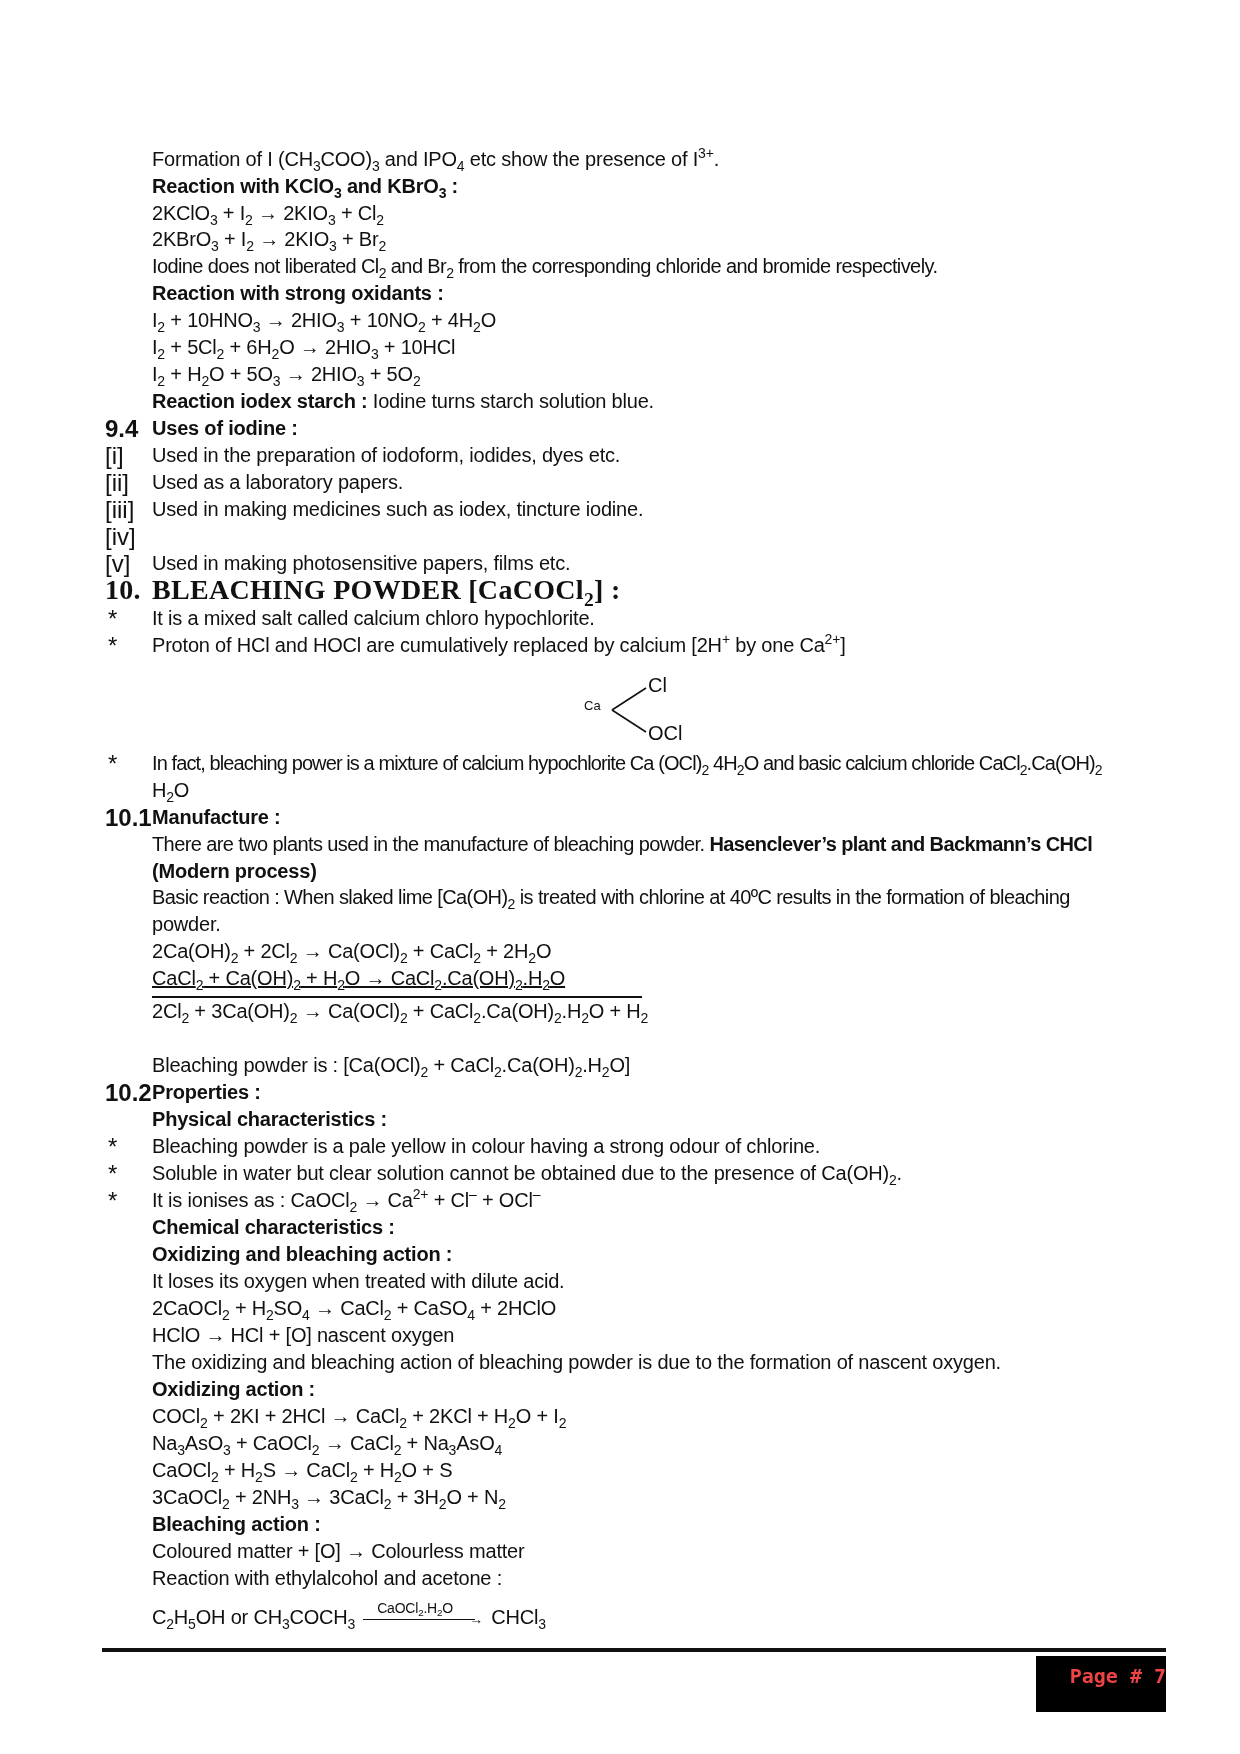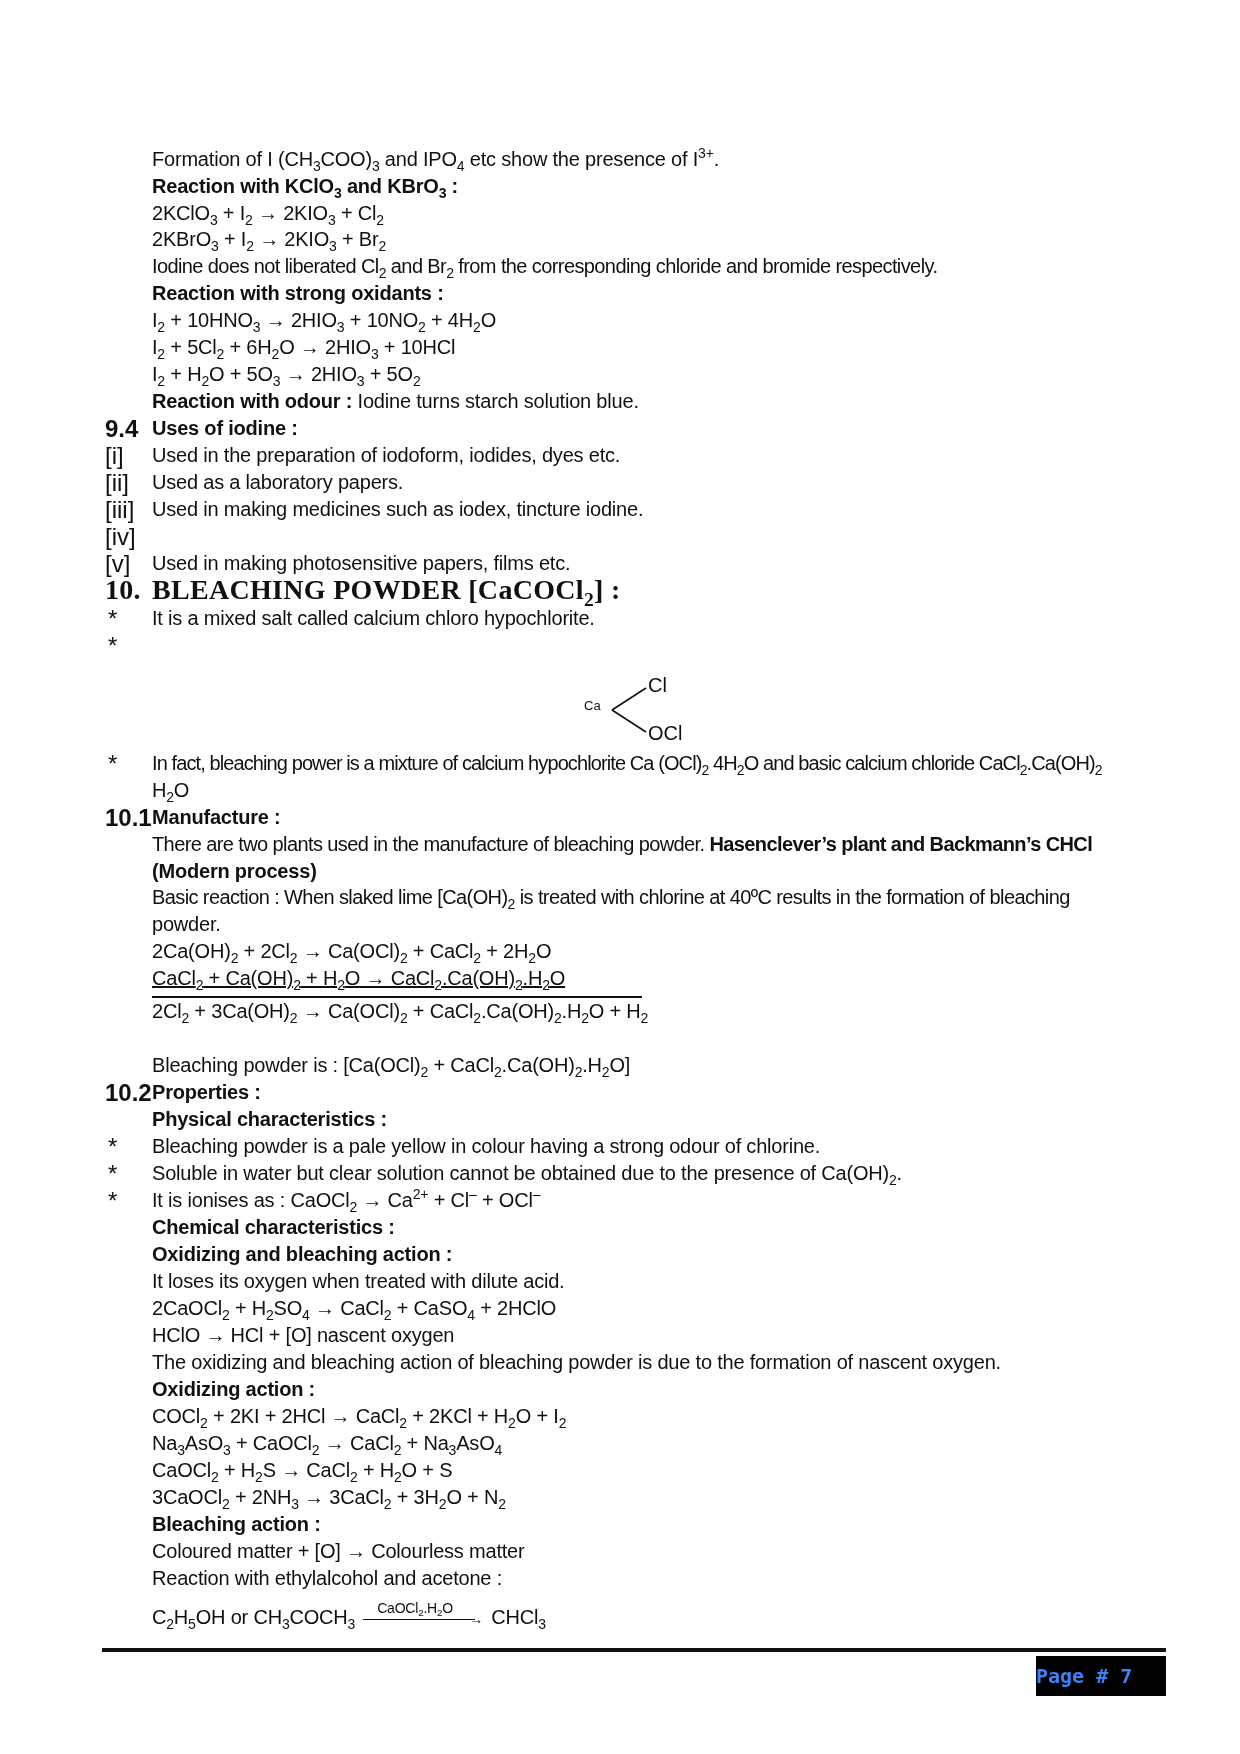--- a/index.html
+++ b/index.html
@@ -8,61 +8,62 @@
   .page { position: absolute; left: 0; top: 0; width: 1240px; height: 1754px; }
   .ln { position: absolute; left: 152px; font-size: 20px; line-height: 27px; white-space: nowrap; letter-spacing: -0.2px; }
   .lbl { position: absolute; left: 105px; font-size: 24px; line-height: 27px; white-space: nowrap; }
   .b { font-weight: bold; }
   .serif-h { font-family: "Liberation Serif", serif; font-weight: bold; font-size: 28px; letter-spacing: 0.3px; }
   sub { font-size: 0.7em; vertical-align: -0.35em; line-height: 0; }
   sup { font-size: 0.7em; vertical-align: 0.55em; line-height: 0; }
   .cond { letter-spacing: -0.6px; }
   .sumline { position: absolute; left: 152px; top: 996px; width: 490px; height: 0; border-top: 2px solid #111; }
   .footer-rule { position: absolute; left: 102px; top: 1648px; width: 1064px; border-top: 4px solid #111; }
-  .page-badge { position: absolute; left: 1036px; top: 1656px; width: 130px; height: 40px; background: #000; color: #3b82f6;
-                font-family: "DejaVu Sans Mono", monospace; font-weight: bold; font-size: 20px; line-height: 40px; text-align: left; }
+  .page-badge { position: absolute; left: 1036px; top: 1656px; width: 130px; height: 56px; background: #000; color: #ef4444;
+                font-family: "DejaVu Sans Mono", monospace; font-weight: bold; font-size: 20px; line-height: 40px; text-align: right; }
   .struct { position: absolute; left: 584px; top: 672px; width: 110px; height: 76px; }
   .arrowbox { display: inline-block; position: relative; width: 120px; height: 20px; vertical-align: middle; margin: 0 8px; }
   .arrowbox .over { position: absolute; left: 14px; top: -14px; font-size: 14px; white-space: nowrap; }
   .arrowbox .shaft { position: absolute; left: 0; right: 8px; top: 10px; border-top: 1.5px solid #111; }
   .arrowbox .head { position: absolute; right: 0; top: 3px; font-size: 14px; line-height: 14px; }
 </style>
 </head>
 <body>
 
 <div class="page">
 
   <div class="ln" style="top:146px">Formation of I (CH<sub>3</sub>COO)<sub>3</sub> and IPO<sub>4</sub> etc show the presence of I<sup>3+</sup>.</div>
   <div class="ln b" style="top:173px">Reaction with KClO<sub>3</sub> and KBrO<sub>3</sub> :</div>
   <div class="ln" style="top:200px">2KClO<sub>3</sub> + I<sub>2</sub> → 2KIO<sub>3</sub> + Cl<sub>2</sub></div>
   <div class="ln" style="top:226px">2KBrO<sub>3</sub> + I<sub>2</sub> → 2KIO<sub>3</sub> + Br<sub>2</sub></div>
   <div class="ln cond" style="top:253px">Iodine does not liberated Cl<sub>2</sub> and Br<sub>2</sub> from the corresponding chloride and bromide respectively.</div>
   <div class="ln b" style="top:280px">Reaction with strong oxidants :</div>
   <div class="ln" style="top:307px">I<sub>2</sub> + 10HNO<sub>3</sub> → 2HIO<sub>3</sub> + 10NO<sub>2</sub> + 4H<sub>2</sub>O</div>
   <div class="ln" style="top:334px">I<sub>2</sub> + 5Cl<sub>2</sub> + 6H<sub>2</sub>O → 2HIO<sub>3</sub> + 10HCl</div>
   <div class="ln" style="top:361px">I<sub>2</sub> + H<sub>2</sub>O + 5O<sub>3</sub> → 2HIO<sub>3</sub> + 5O<sub>2</sub></div>
-  <div class="ln" style="top:388px"><span class="b">Reaction with odour :</span><span> Iodine turns starch solution blue.</span></div>
+  <div class="ln" style="top:388px"><span class="b">Reaction iodex starch :</span><span> Iodine turns starch solution blue.</span></div>
 
   <div class="lbl b" style="top:415px">9.4</div>
   <div class="ln b" style="top:415px">Uses of iodine :</div>
   <div class="lbl" style="top:442px">[i]</div>
   <div class="ln" style="top:442px">Used in the preparation of iodoform, iodides, dyes etc.</div>
   <div class="lbl" style="top:469px">[ii]</div>
   <div class="ln" style="top:469px">Used as a laboratory papers.</div>
   <div class="lbl" style="top:496px">[iii]</div>
   <div class="ln" style="top:496px">Used in making medicines such as iodex, tincture iodine.</div>
   <div class="lbl" style="top:523px">[iv]</div>
   <div class="lbl" style="top:550px">[v]</div>
   <div class="ln" style="top:550px">Used in making photosensitive papers, films etc.</div>
 
   <div class="lbl serif-h" style="top:576px">10.</div>
   <div class="ln serif-h" style="top:576px">BLEACHING POWDER [CaCOCl<sub>2</sub>] :</div>
   <div class="lbl" style="top:605px;left:108px">*</div>
   <div class="ln" style="top:605px">It is a mixed salt called calcium chloro hypochlorite.</div>
   <div class="lbl" style="top:632px;left:108px">*</div>
+  <div class="ln" style="top:632px">Proton of HCl and HOCl are cumulatively replaced by calcium [2H<sup>+</sup> by one Ca<sup>2+</sup>]</div>
 
   <div class="struct">
     <svg width="110" height="76" viewBox="0 0 110 76">
       <line x1="28" y1="38" x2="62" y2="16" stroke="#111" stroke-width="1.6"></line>
       <line x1="28" y1="38" x2="62" y2="60" stroke="#111" stroke-width="1.6"></line>
     </svg>
     <span style="position:absolute;left:0;top:26px;font-size:13px">Ca</span>
     <span style="position:absolute;left:64px;top:2px;font-size:20px">Cl</span>
     <span style="position:absolute;left:64px;top:50px;font-size:20px">OCl</span>
   </div>

